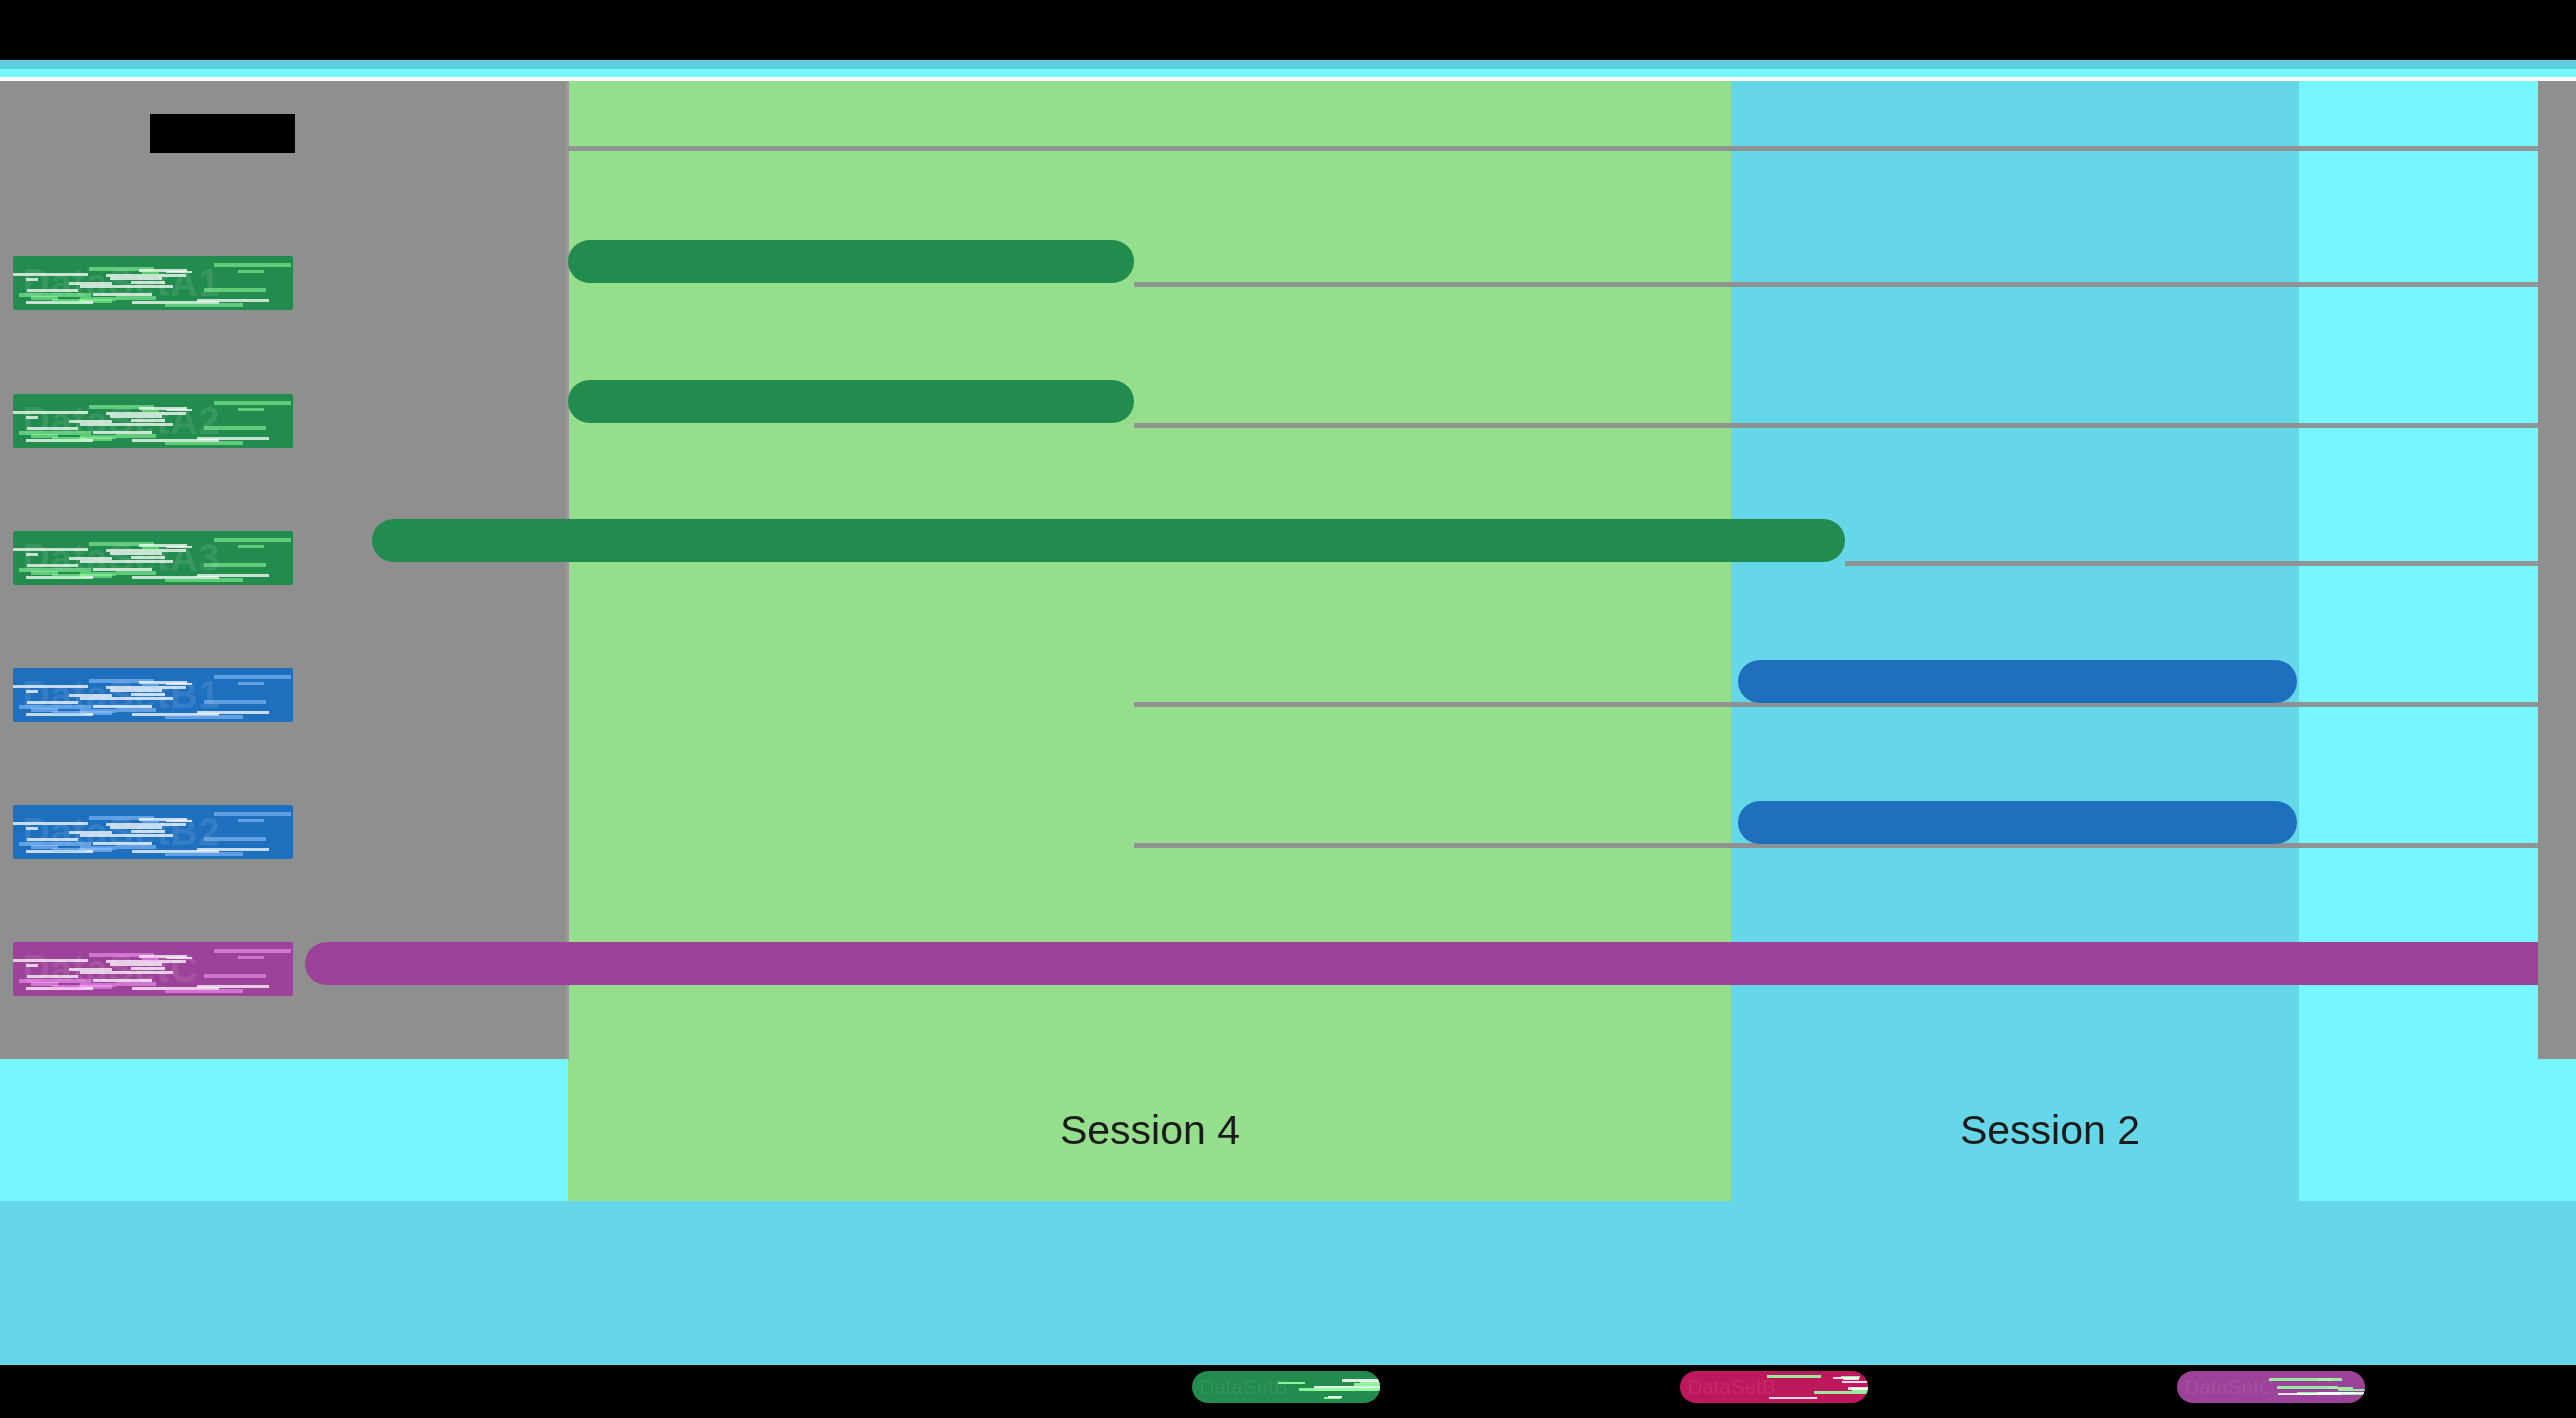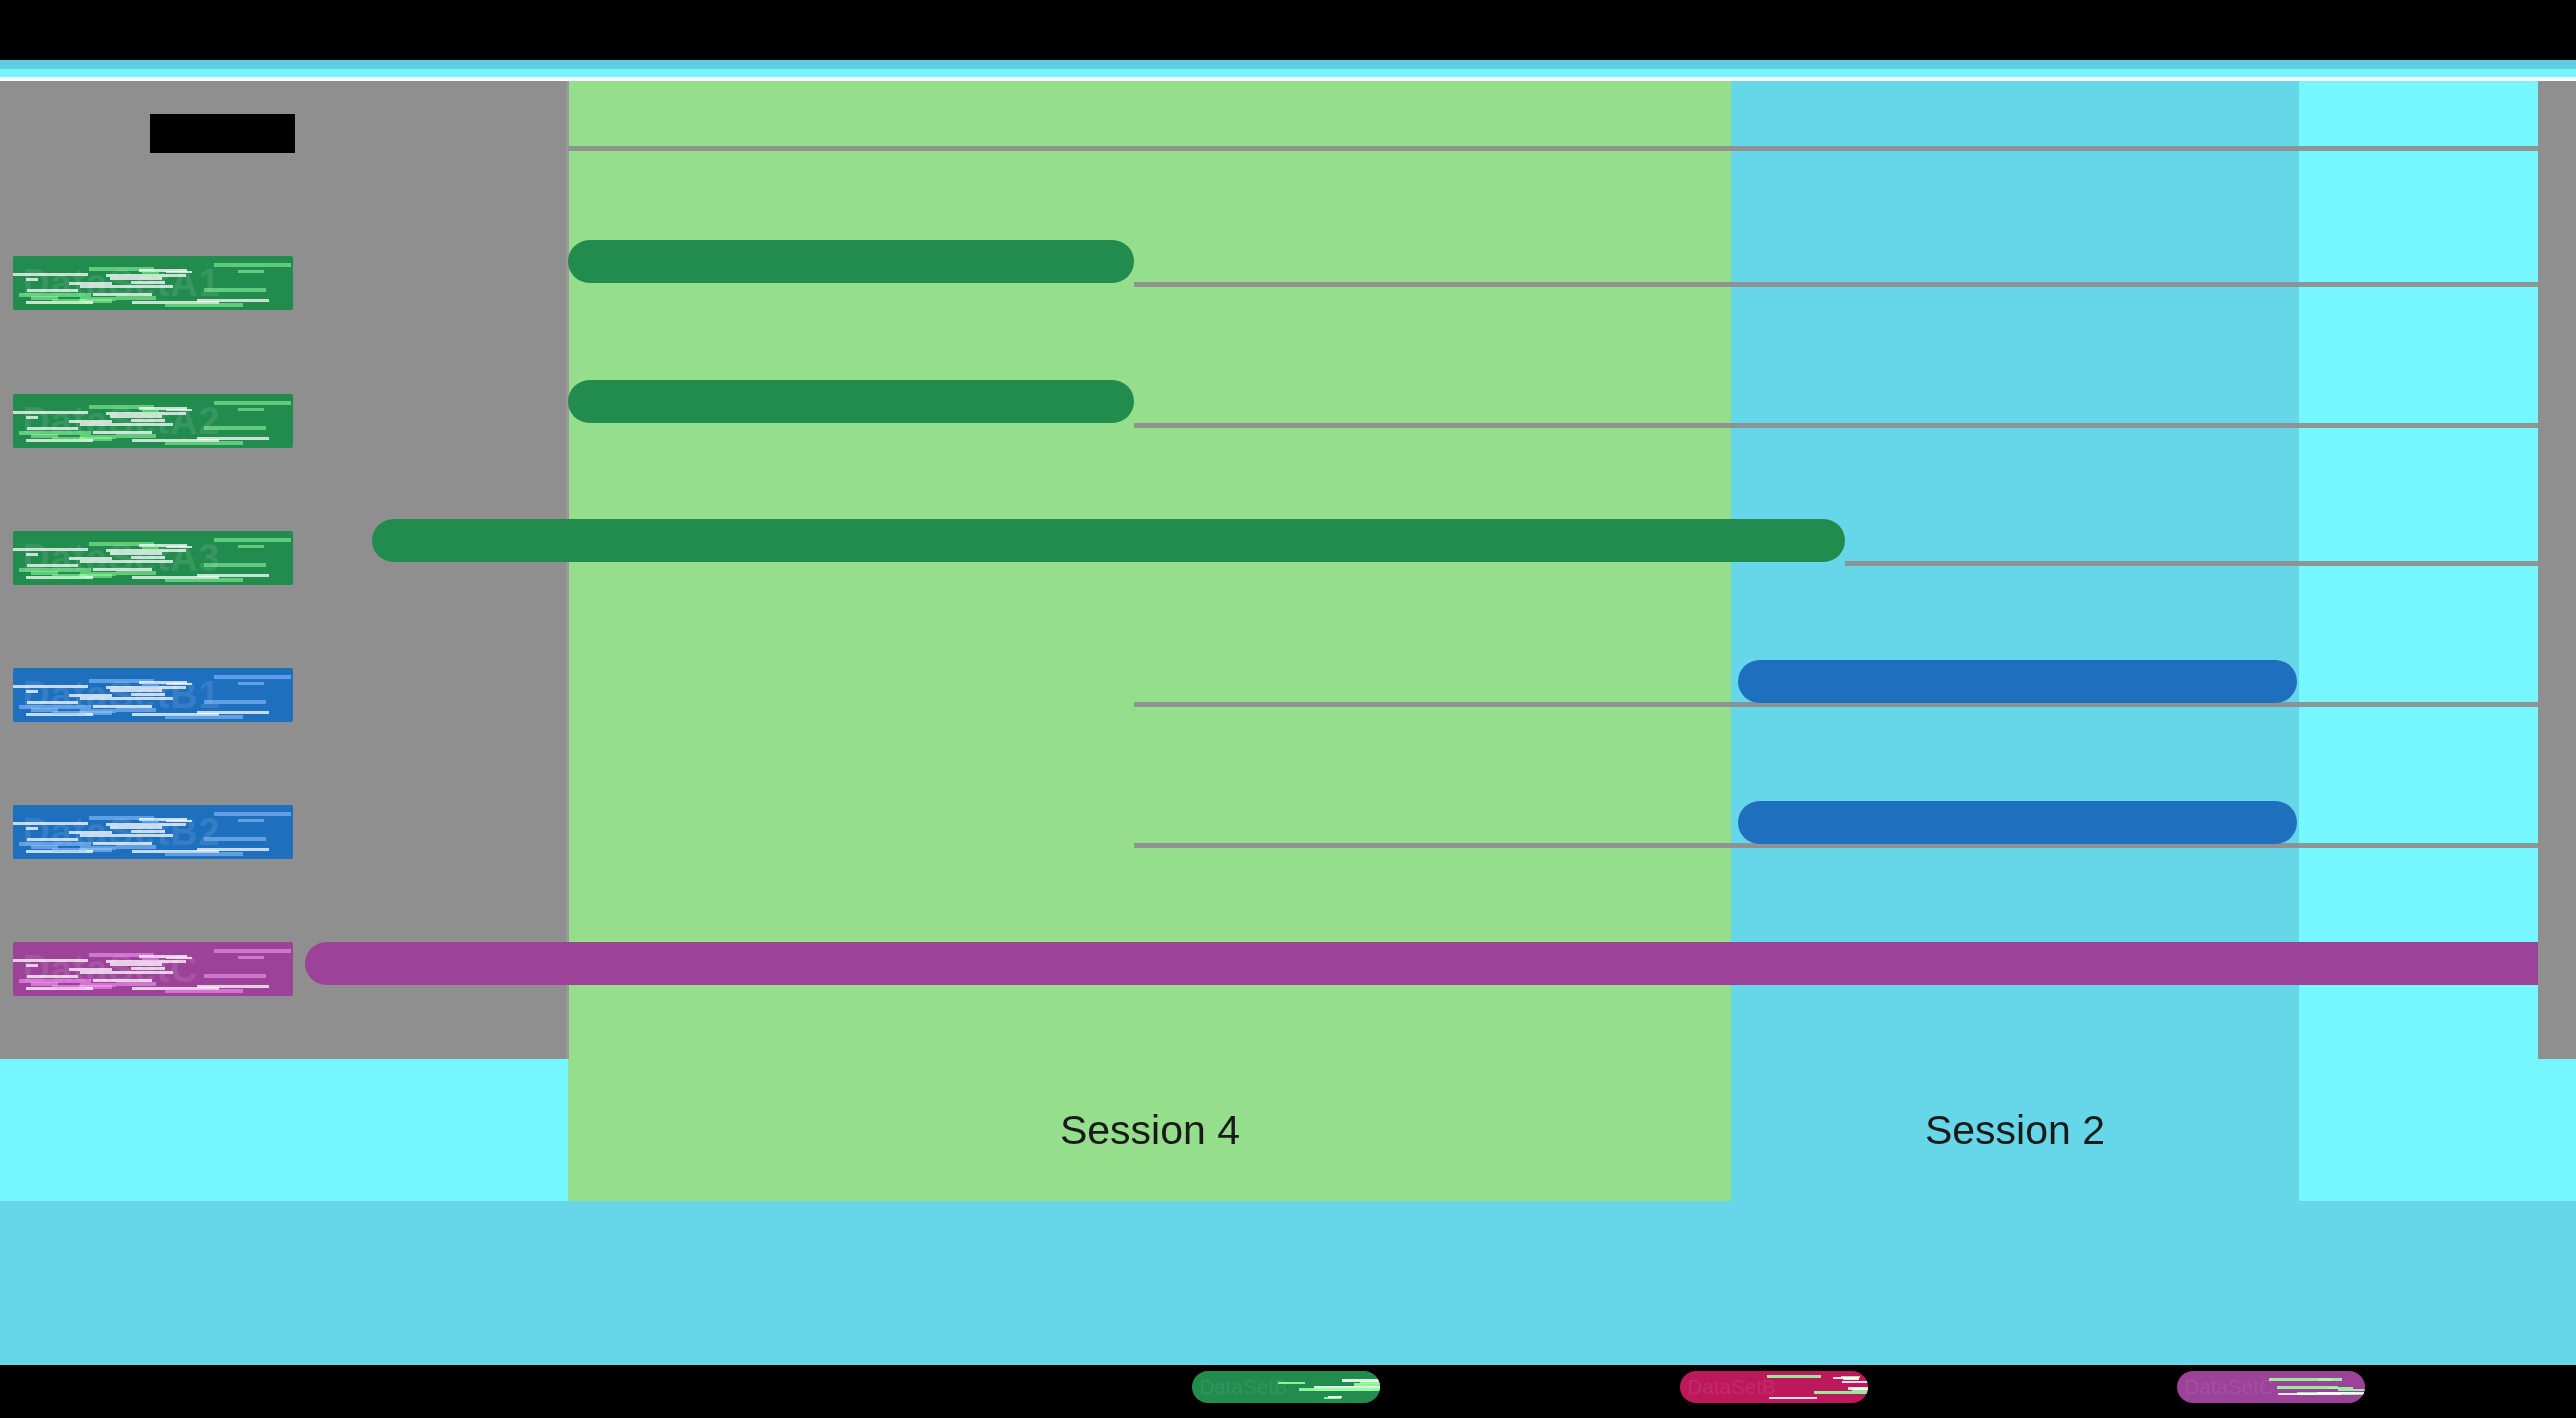--- a/index.html
+++ b/index.html
@@ -283,21 +283,21 @@
         </div>
       </div>
   </div>
 
   <div id="right-gutter" style="left:2538px"></div>
 
   <div id="hdr-redact"></div>
 
   <div id="caption-strip">
     <div class="cap" id="cap1" style="left: 568px; width: 1164px; background: rgb(149, 222, 139);">Session 4</div>
-    <div class="cap" id="cap2" style="left: 1731px; width: 568px; background: rgb(101, 215, 232);">Session 2</div>
+    <div class="cap" id="cap2" style="left: 1731px; width: 568px; background: rgb(101, 215, 232); padding-left: 35px;">Session 2</div>
   <div class="cap" style="left: 2299px; width: 239px; background: rgb(118, 247, 255);"></div>
     </div>
 
   <div id="footer"></div>
 
   <div id="legend">
       <div class="lg" style="left: 1192px; width: 188px; background: rgb(34, 139, 78);">
         <i style="left: 122px; top: 15.4px; width: 76px;"></i>
         <b style="left: 132px; top: 26px; width: 17px;"></b>
         <b style="left: 168px; top: 10.8px; width: 32px;"></b>

